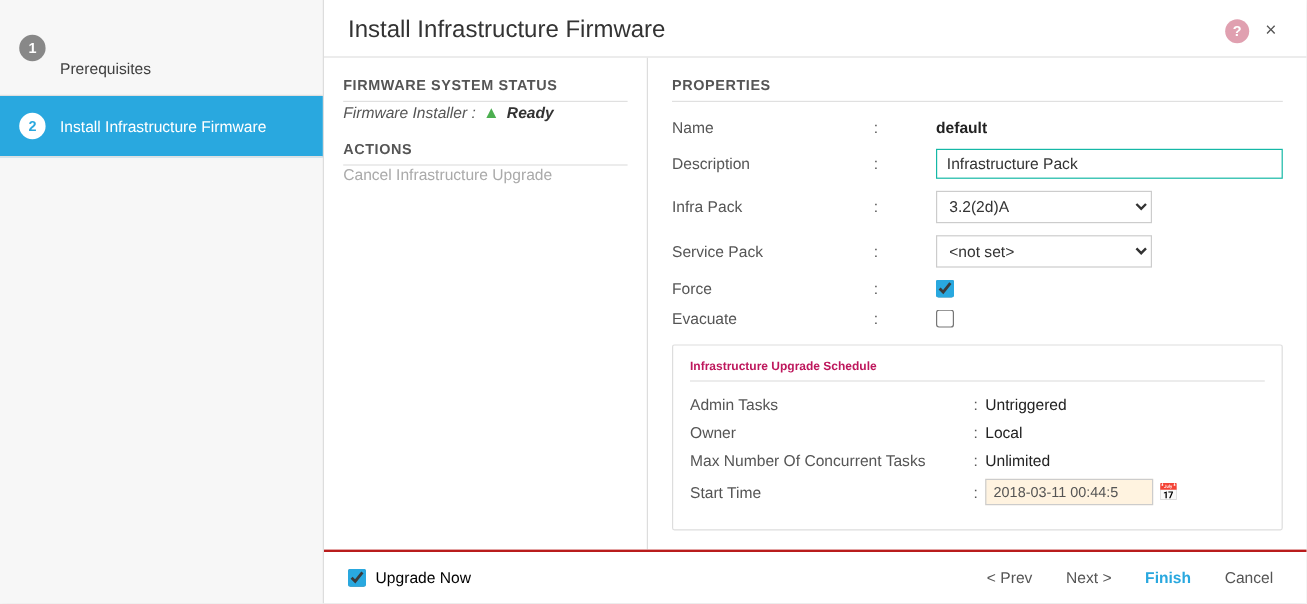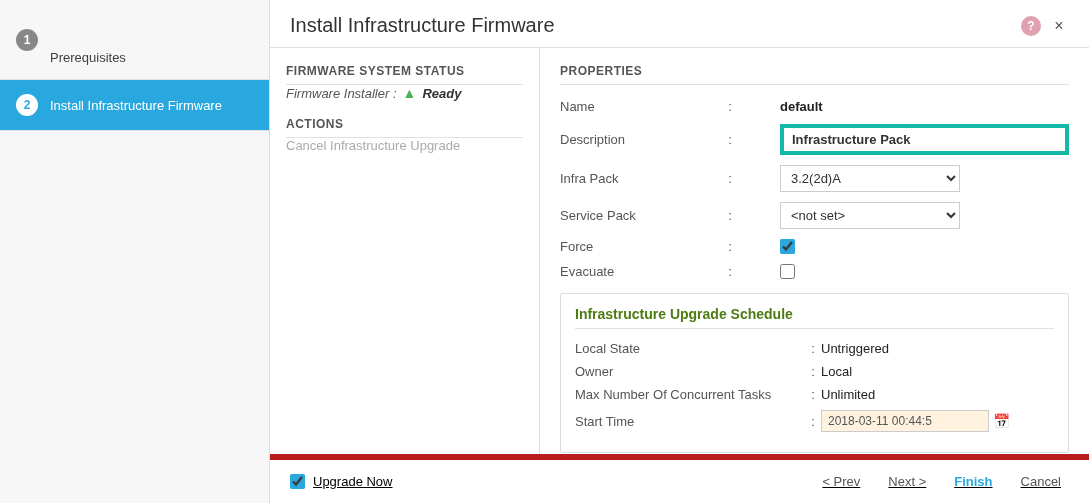--- a/index.html
+++ b/index.html
@@ -201,27 +201,26 @@
       color: #555;
       text-align: center;
       flex-shrink: 0;
     }
     .prop-value {
       font-weight: bold;
       color: #222;
       font-size: 13px;
     }
     .prop-input {
-      border: 4px solid #14b8a6;
+      border: 1px solid #14b8a6;
       padding: 4px 8px;
       font-size: 13px;
       width: 300px;
       outline: none;
       color: #333;
-      font-weight: bold;
     }
     .prop-select {
       border: 1px solid #ccc;
       padding: 4px 6px;
       font-size: 13px;
       width: 180px;
       outline: none;
       color: #333;
       background: #fff;
       cursor: pointer;
@@ -233,23 +232,23 @@
       accent-color: #29a8df;
     }
     
     .schedule-section {
       margin-top: 14px;
       border: 1px solid #ddd;
       border-radius: 2px;
       padding: 12px 14px;
     }
     .schedule-title {
-      font-size: 14px;
-      font-weight: bold;
-      color: #4d7c0f;
+      font-size: 10px;
+      font-weight: bold;
+      color: #be185d;
       margin-bottom: 12px;
       border-bottom: 1px solid #e0e0e0;
       padding-bottom: 6px;
     }
     .schedule-row {
       display: flex;
       align-items: center;
       margin-bottom: 8px;
     }
     .schedule-label {
@@ -267,37 +266,36 @@
       font-weight: normal;
       color: #222;
       font-size: 13px;
     }
     .start-time-input {
       background: #fff3e0;
       border: 1px solid #ccc;
       padding: 3px 6px;
       font-size: 12px;
       color: #555;
-      width: 168px;
+      width: 140px;
     }
     .cal-icon {
       margin-left: 4px;
       color: #29a8df;
       cursor: pointer;
       font-size: 14px;
     }
 
     
     .dialog-footer {
-      border-top: 6px solid #b91c1c;
+      border-top: 2px solid #b91c1c;
       padding: 10px 20px;
       display: flex;
       align-items: center;
       justify-content: space-between;
-      text-decoration: underline;
     }
     .upgrade-now-section {
       display: flex;
       align-items: center;
       gap: 8px;
     }
     .footer-nav {
       display: flex;
       gap: 12px;
       align-items: center;
@@ -399,21 +397,21 @@
         <div class="prop-row">
           <span class="prop-label">Evacuate</span>
           <span class="prop-colon">:</span>
           <input type="checkbox" class="checkbox-input" style="">
         </div>
 
         <div class="schedule-section">
           <div class="schedule-title">Infrastructure Upgrade Schedule</div>
 
           <div class="schedule-row">
-            <span class="schedule-label">Local State</span>
+            <span class="schedule-label">Admin Tasks</span>
             <span class="schedule-colon">:</span>
             <span class="schedule-value">Untriggered</span>
           </div>
 
           <div class="schedule-row">
             <span class="schedule-label">Owner</span>
             <span class="schedule-colon">:</span>
             <span class="schedule-value">Local</span>
           </div>
 

